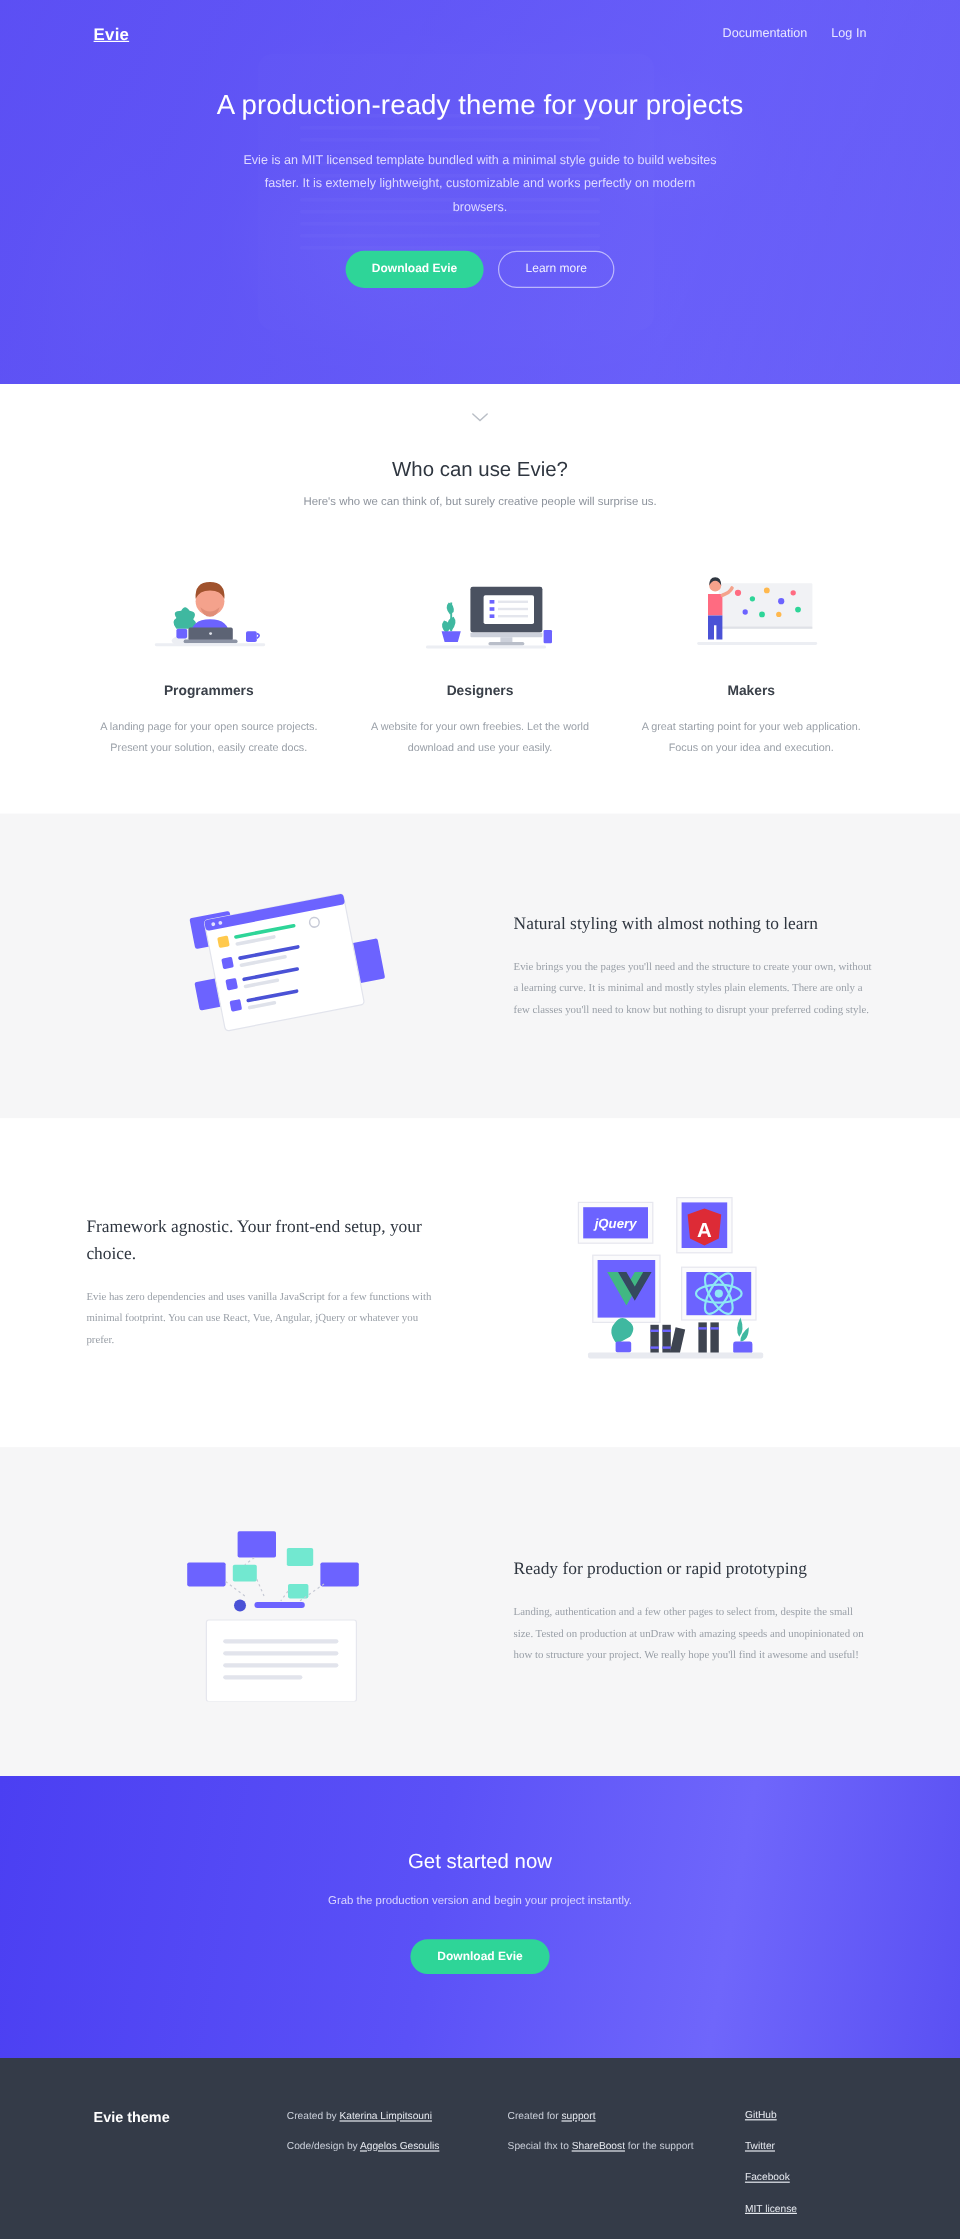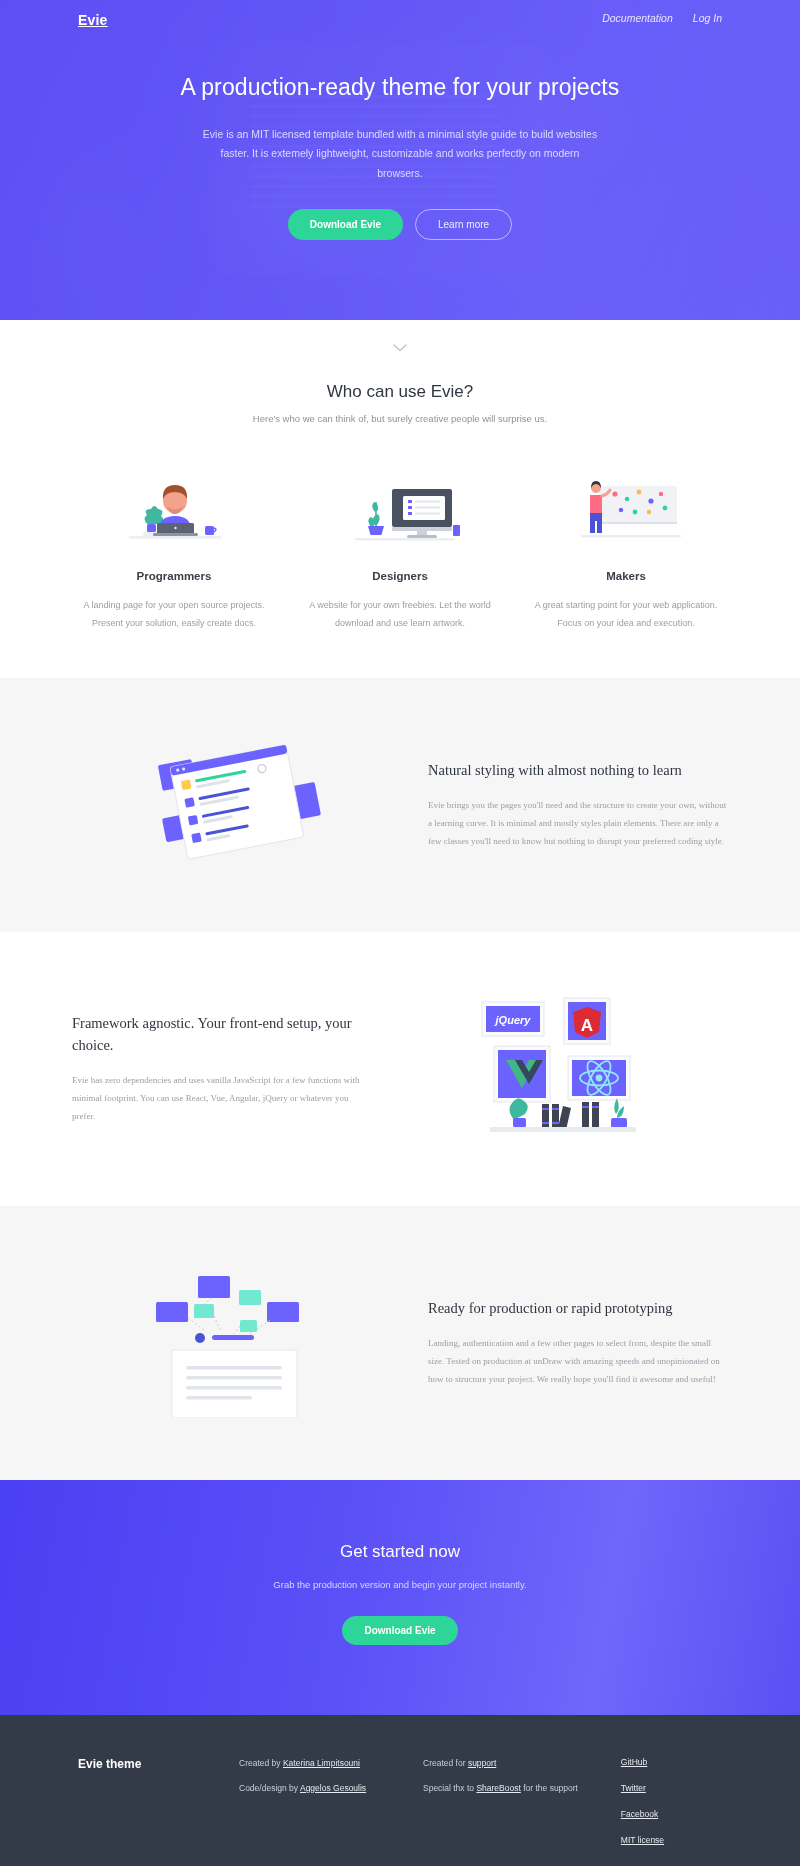--- a/index.html
+++ b/index.html
@@ -33,25 +33,25 @@
     background: rgba(255,255,255,.055);
     border-radius: 12px;
     box-shadow: 0 0 60px rgba(255,255,255,.05);
   }
   .hero-lines { position:absolute; left:250px; top:95px; width:250px; opacity:.10; }
   .hero-lines i { display:block; height:3px; background:#fff; margin-bottom:7px; border-radius:2px;}
   .hero-overlay { position:absolute; inset:0; background: linear-gradient(120deg, rgba(92,79,244,.82), rgba(109,99,250,.70)); }
   .hero-inner { position: relative; z-index: 3; width:800px; }
 
   .navbar {
-    display:flex; align-items:flex-start; justify-content:space-between;
+    display:flex; align-items:center; justify-content:space-between;
     padding: 12px 78px 0 78px; height: 44px;
   }
   .brand { color:#fff; font-size:14px; font-weight:700; letter-spacing:.2px; }
-  .nav-links { display:flex; align-items:center; gap:20px;font-style:italic; }
+  .nav-links { display:flex; align-items:center; gap:20px; }
   .nav-links a { color:#e8e6ff; font-size:10.5px; text-decoration:none; }
 
   .hero-body { text-align:center; padding-top: 30px; }
   .hero-title { color:#fff; font-size:23px; font-weight:400; letter-spacing:.1px; }
   .hero-sub {
     margin: 24px auto 0 auto; width: 400px;
     color: #ded9ff; font-size: 10.5px; line-height: 1.85; text-align:center;
   }
   .hero-btns { margin-top: 26px; display:flex; justify-content:center; gap:12px; }
   .btn {
@@ -199,21 +199,21 @@
           <rect x="80" y="38.5" width="25" height="2" fill="#e4e6ed"></rect>
           <rect x="80" y="44.5" width="25" height="2" fill="#e4e6ed"></rect>
           <rect x="57" y="59" width="60" height="4" rx="1" fill="#cdd1db"></rect>
           <rect x="82" y="63" width="10" height="5" fill="#cdd1db"></rect>
           <rect x="72" y="67" width="30" height="3" rx="1.5" fill="#b9bec9"></rect>
           <rect x="20" y="70" width="100" height="2.5" rx="1.2" fill="#eceef3"></rect>
           <rect x="118" y="57" width="7" height="11" rx="1" fill="#6c63ff"></rect>
         </svg>
       </div>
       <h3 class="col-h">Designers</h3>
-      <p class="col-p">A website for your own freebies. Let the world download and use learn artwork.</p>
+      <p class="col-p">A website for your own freebies. Let the world download and use your easily.</p>
     </div>
 
     <div class="col">
       <div class="col-art">
         <svg width="130" height="80" viewBox="0 0 130 80">
           <rect x="38" y="18" width="78" height="36" rx="1" fill="#f1f2f5"></rect>
           <circle cx="54" cy="26" r="2.6" fill="#ff6b81"></circle>
           <circle cx="66" cy="31" r="2.2" fill="#2ed598"></circle>
           <circle cx="78" cy="24" r="2.4" fill="#ffb84d"></circle>
           <circle cx="90" cy="33" r="2.6" fill="#6c63ff"></circle>

